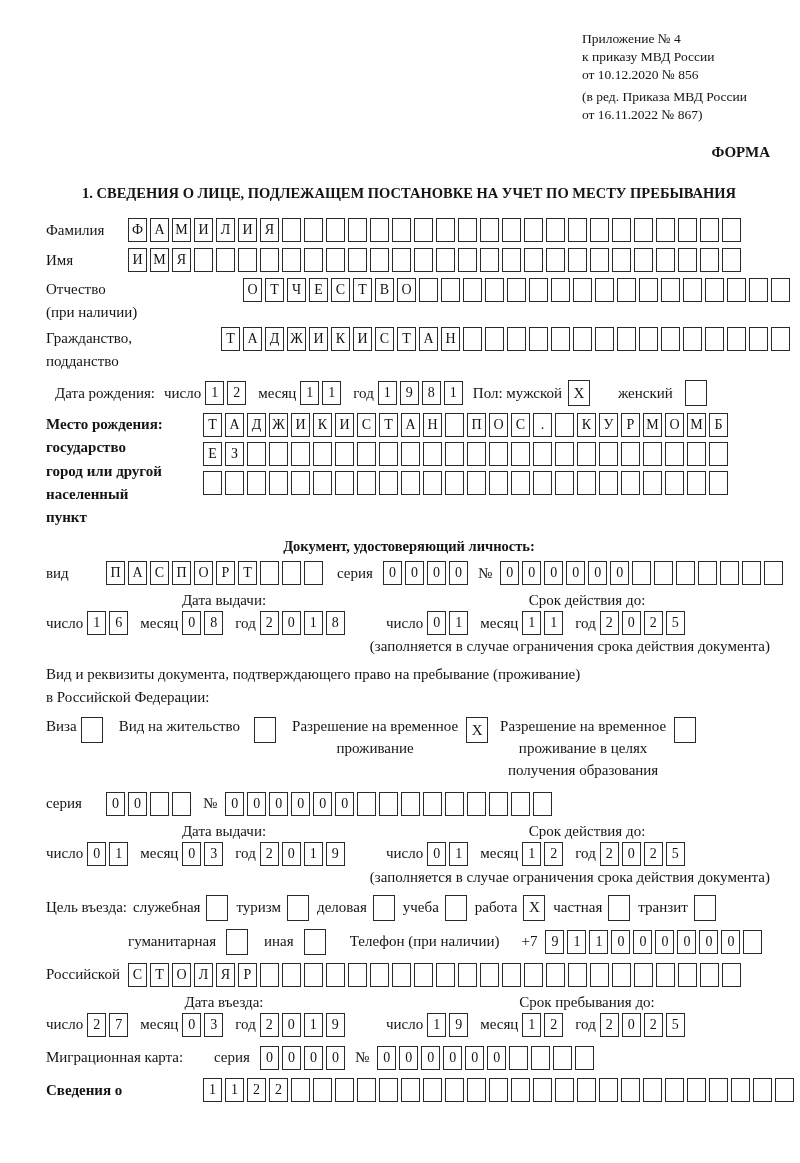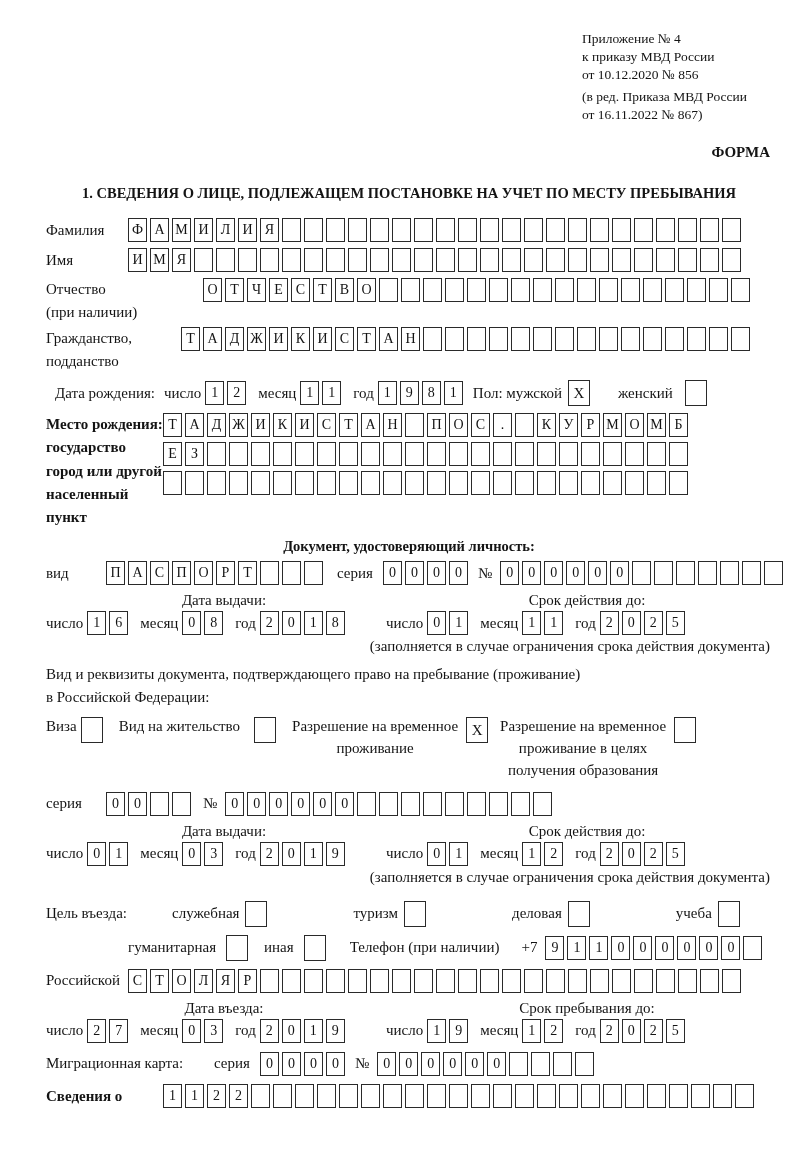--- a/index.html
+++ b/index.html
@@ -8,21 +8,21 @@
     padding:30px 28px 8px 46px;background:#ffffff;color:#141414;
     font-family:"Liberation Serif","DejaVu Serif",serif;overflow:hidden;
   }
   .hdr-right{margin-left:auto;width:190px;font-size:13.5px;line-height:1.32;}
   .hdr-right .ed{margin-top:5px;}
   .forma{text-align:right;font-weight:bold;font-size:15px;margin:20px 2px 0 0;}
   .title{text-align:center;font-weight:bold;font-size:15.5px;line-height:1.55;margin-top:16px;}
   .blank-line{display:inline-block;width:56px;border-bottom:2px solid #333;height:2px;margin-left:10px;}
   .sec1{font-weight:bold;font-size:14.5px;text-align:center;margin-top:24px;}
   .row{display:flex;align-items:center;margin-top:6px;}
-  .row-top{display:flex;align-items:flex-start;margin-top:6px;}
+  .row-top{display:flex;align-items:flex-start;margin-top:6px;gap:40px;}
   .lbl{font-size:15px;flex:0 0 auto;}
   .lblblock{font-size:15px;line-height:1.5;flex:0 0 auto;}
   .w80{width:82px;} .w157{width:157px;} .w135{width:135px;} .w117{width:117px;font-weight:bold;} .w62{width:60px;}
   .cells{display:flex;gap:3px;flex:0 0 auto;}
   .cell{
     width:19px;height:24px;box-sizing:border-box;border:1.6px solid #2a2a2a;
     display:inline-flex;align-items:center;justify-content:center;
     font-size:14px;background:#fff;flex:0 0 auto;
   }
   .checkbox{
@@ -511,21 +511,21 @@
       <span class="cells">
           <span class="cell">2</span>
           <span class="cell">0</span>
           <span class="cell">2</span>
           <span class="cell">5</span>
         </span>
     </span>
   </div>
   <div class="note">(заполняется в случае ограничения срока действия документа)</div>
 
-  <div class="row" style="margin-top:15px;gap:39px;">
+  <div class="row" style="margin-top:9px;">
     <span class="lbl" style="margin-right:6px;">Цель въезда:</span>
     <span class="pp">
         <span class="lbl">служебная</span>
         <span class="checkbox"></span>
       </span>
     <span class="gap8"></span>
     <span class="pp">
         <span class="lbl">туризм</span>
         <span class="checkbox"></span>
       </span>

